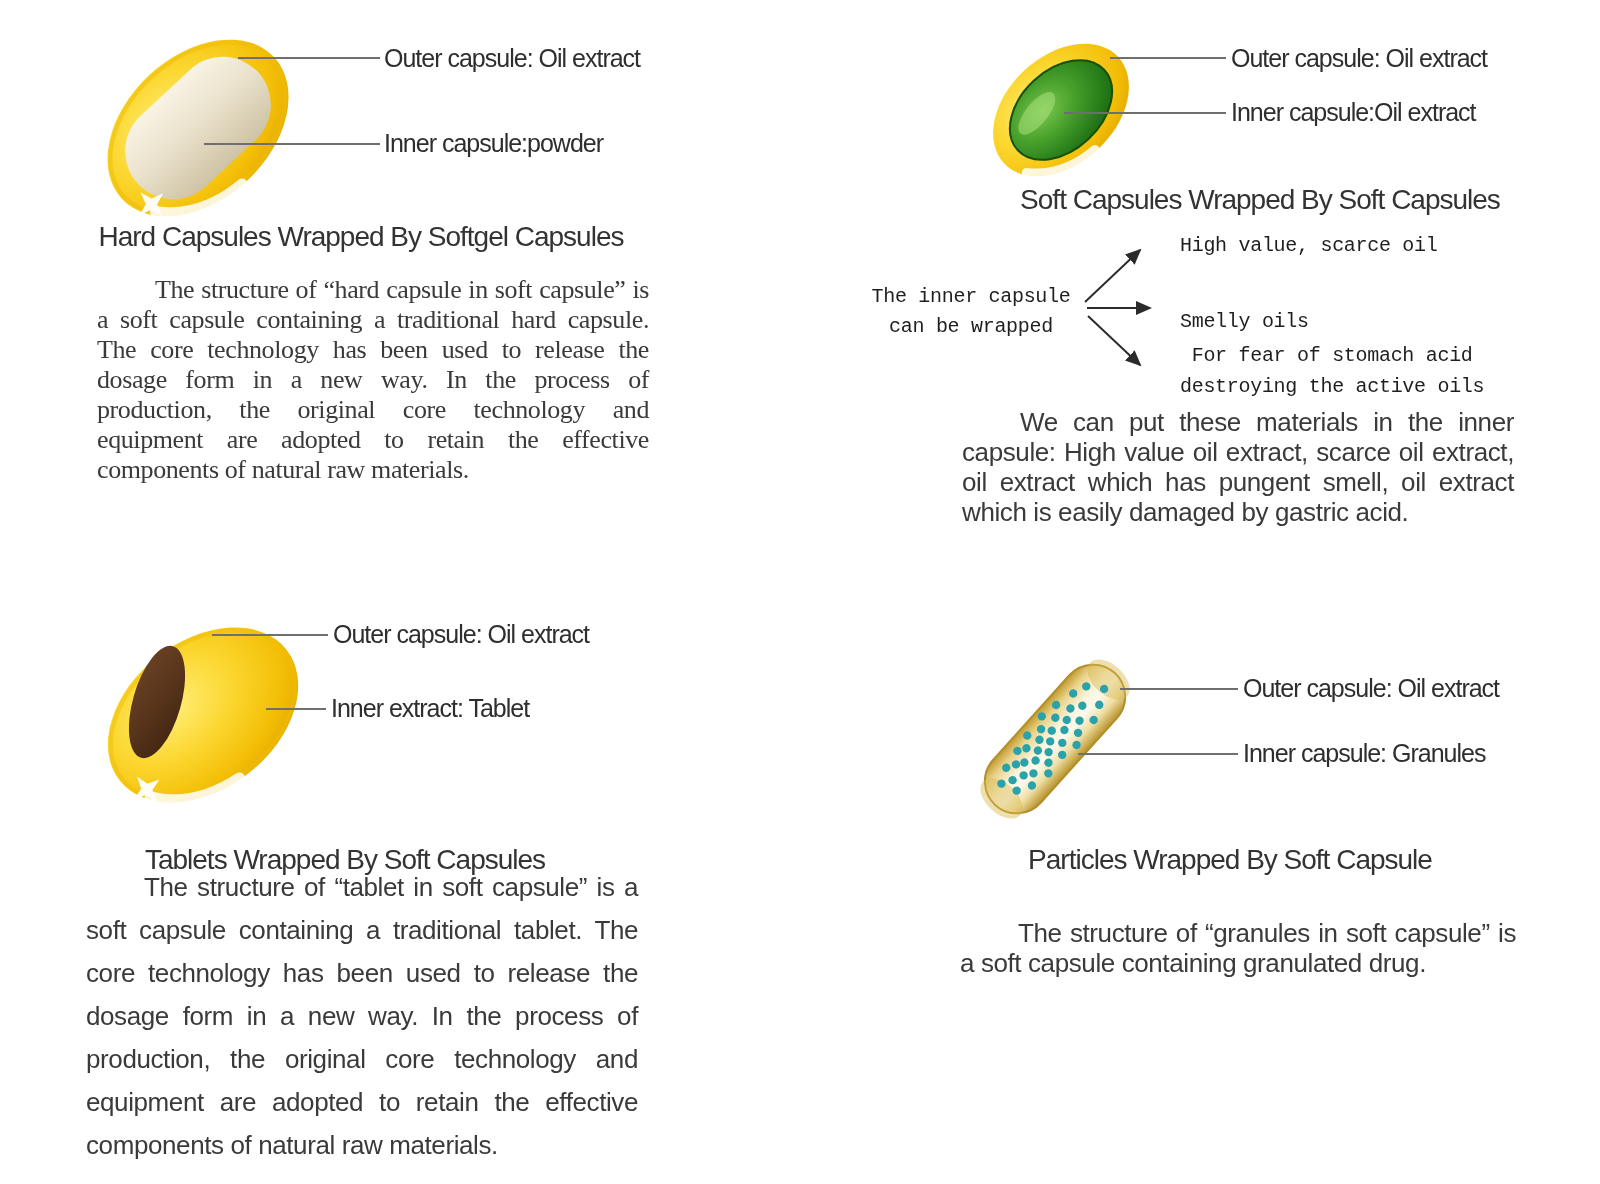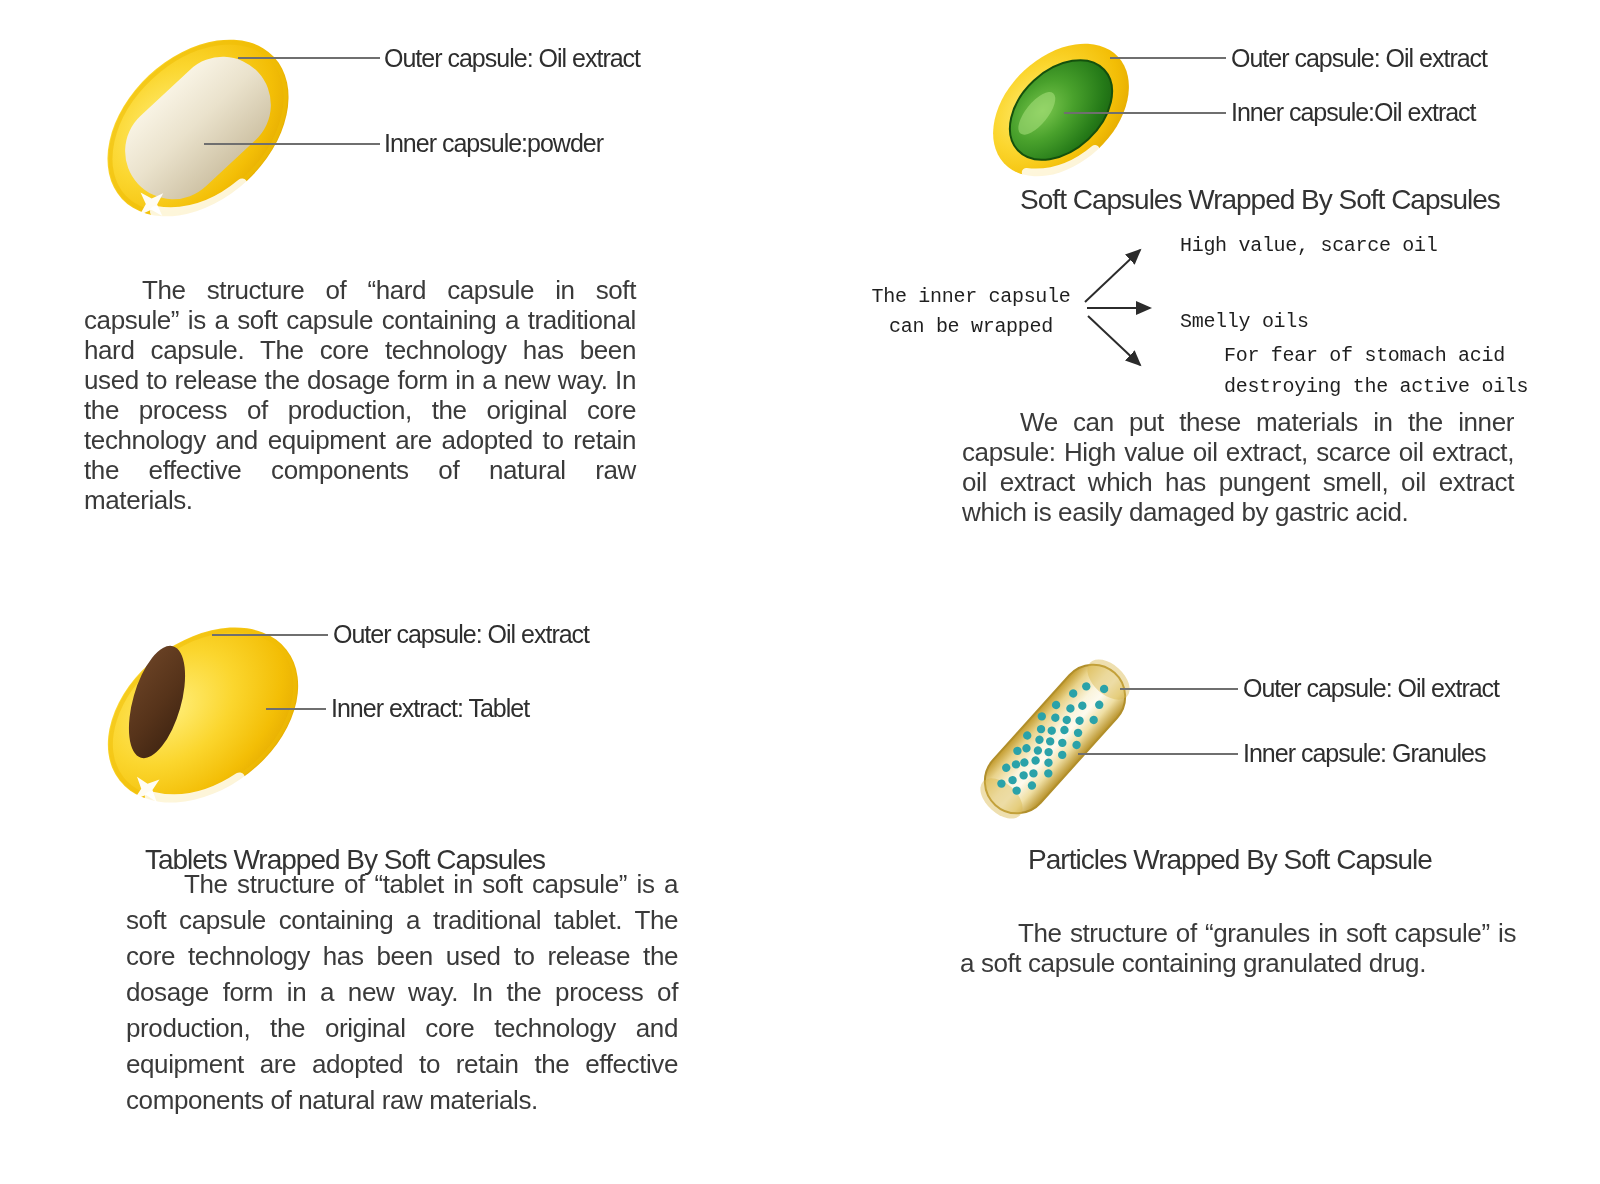--- a/index.html
+++ b/index.html
@@ -4,21 +4,21 @@
 <style>
   html,body{margin:0;padding:0;background:#fff;}
   .page{position:relative;width:1600px;height:1184px;background:#ffffff;overflow:hidden;
         font-family:"Liberation Sans","DejaVu Sans",sans-serif;color:#333;}
   .cap-svg{position:absolute;overflow:visible;}
   .label{position:absolute;font-size:25px;letter-spacing:-1px;color:#2e2e2e;white-space:nowrap;}
   .leader{position:absolute;height:0;border-top:2px solid #6f6f6f;}
   .cap-title{position:absolute;font-size:28px;letter-spacing:-1px;color:#333;text-align:center;white-space:nowrap;}
   .body-text{position:absolute;font-size:26px;letter-spacing:-0.4px;line-height:30px;
              text-align:justify;text-indent:58px;color:#3a3a3a;}
-  .lh31{line-height:36px;margin-left:40px;}
+  .lh31{line-height:43px;}
   .mono{position:absolute;font-family:Liberation Mono, monospace;font-size:20px;
         letter-spacing:-0.3px;color:#1f1f1f;white-space:nowrap;}
   .mono-multi{white-space:pre-line;line-height:31px;}
   .mono-center{text-align:center;line-height:30px;}
 </style>
 </head>
 <body>
 
 <div class="page">
 
@@ -64,21 +64,22 @@
       <ellipse cx="102" cy="104" rx="101" ry="69" fill="none" stroke="#EFBE06" stroke-width="4" opacity="0.55"></ellipse>
       <rect x="20" y="56" width="164" height="96" rx="48" fill="url(#gCream)"></rect>
       <path d="M 14,136 Q 42,172 96,175" stroke="#ffffff" stroke-width="11" fill="none" stroke-linecap="round" opacity="0.85"></path>
       <polygon points="16,112 20,124 32,128 20,132 16,144 12,132 0,128 12,124" fill="#ffffff" opacity="0.95"></polygon>
     </g>
   </svg>
   <div class="leader" style="left:238px;top:57px;width:142px;"></div>
   <div class="label" style="left:384px;top:44px;">Outer capsule: Oil extract</div>
   <div class="leader" style="left:204px;top:143px;width:176px;"></div>
   <div class="label" style="left:384px;top:129px;">Inner capsule:powder</div>
-  <div class="body-text" style="left:84px;top:275px;width:552px;">The structure of “hard capsule in soft capsule” is a soft capsule containing a traditional hard capsule. The core technology has been used to release the dosage form in a new way. In the process of production, the original core technology and equipment are adopted to retain the effective components of natural raw materials.</div>
+  <div class="cap-title" style="left:83px;top:221px;width:556px;">Hard Capsules Wrapped By Softgel Capsules</div>
+  <div class="body-text" style="left:97px;top:275px;width:552px;font-family:Liberation Serif, serif;">The structure of “hard capsule in soft capsule” is a soft capsule containing a traditional hard capsule. The core technology has been used to release the dosage form in a new way. In the process of production, the original core technology and equipment are adopted to retain the effective components of natural raw materials.</div>
 
   <svg class="cap-svg" style="left:983px;top:24px;" width="160" height="170" viewBox="0 0 160 170">
     <g transform="rotate(-43 78 86)">
       <ellipse cx="78" cy="86" rx="78" ry="54" fill="url(#gYellow)"></ellipse>
       <ellipse cx="78" cy="86" rx="59" ry="40" fill="url(#gGreen)" stroke="#14500D" stroke-width="2" opacity="1"></ellipse>
       <ellipse cx="58" cy="72" rx="26" ry="11" fill="#A9E07D" opacity="0.55" transform="rotate(-8 58 72)"></ellipse>
       <path d="M 10,108 Q 34,136 76,138" stroke="#ffffff" stroke-width="9" fill="none" stroke-linecap="round" opacity="0.85"></path>
     </g>
   </svg>
   <div class="leader" style="left:1110px;top:57px;width:116px;"></div>
@@ -96,21 +97,21 @@
       <marker id="ah" markerWidth="9" markerHeight="8" refX="7" refY="3.5" orient="auto">
         <path d="M0,0 L8,3.5 L0,7 z" fill="#2b2b2b"></path>
       </marker>
     </defs>
     <line x1="9" y1="68" x2="64" y2="16" stroke="#2b2b2b" stroke-width="2" marker-end="url(#ah)"></line>
     <line x1="11" y1="74" x2="74" y2="74" stroke="#2b2b2b" stroke-width="2" marker-end="url(#ah)"></line>
     <line x1="12" y1="82" x2="64" y2="131" stroke="#2b2b2b" stroke-width="2" marker-end="url(#ah)"></line>
   </svg>
   <div class="mono" style="left:1180px;top:234px;">High value, scarce oil</div>
   <div class="mono" style="left:1180px;top:294px;margin-top:16px;">Smelly oils</div>
-  <div class="mono mono-multi" style="left:1224px;top:340px;">For fear of stomach acid
+  <div class="mono mono-multi" style="left:1180px;top:340px;text-align:center;">For fear of stomach acid
 destroying the active oils</div>
 
   <div class="body-text" style="left:962px;top:407px;width:552px;">We can put these materials in the inner capsule: High value oil extract, scarce oil extract, oil extract which has pungent smell, oil extract which is easily damaged by gastric acid.</div>
 
   <svg class="cap-svg" style="left:95px;top:615px;" width="225" height="200" viewBox="0 0 225 200">
     <g transform="rotate(-38 108 100)">
       <ellipse cx="108" cy="100" rx="106" ry="74" fill="url(#gYellow)"></ellipse>
       <ellipse cx="108" cy="100" rx="103" ry="71" fill="none" stroke="#EFBE06" stroke-width="4" opacity="0.5"></ellipse>
       <path d="M 16,132 Q 44,168 98,172" stroke="#ffffff" stroke-width="11" fill="none" stroke-linecap="round" opacity="0.85"></path>
       <polygon points="18,108 22,120 34,124 22,128 18,140 14,128 2,124 14,120" fill="#ffffff" opacity="0.95"></polygon>

